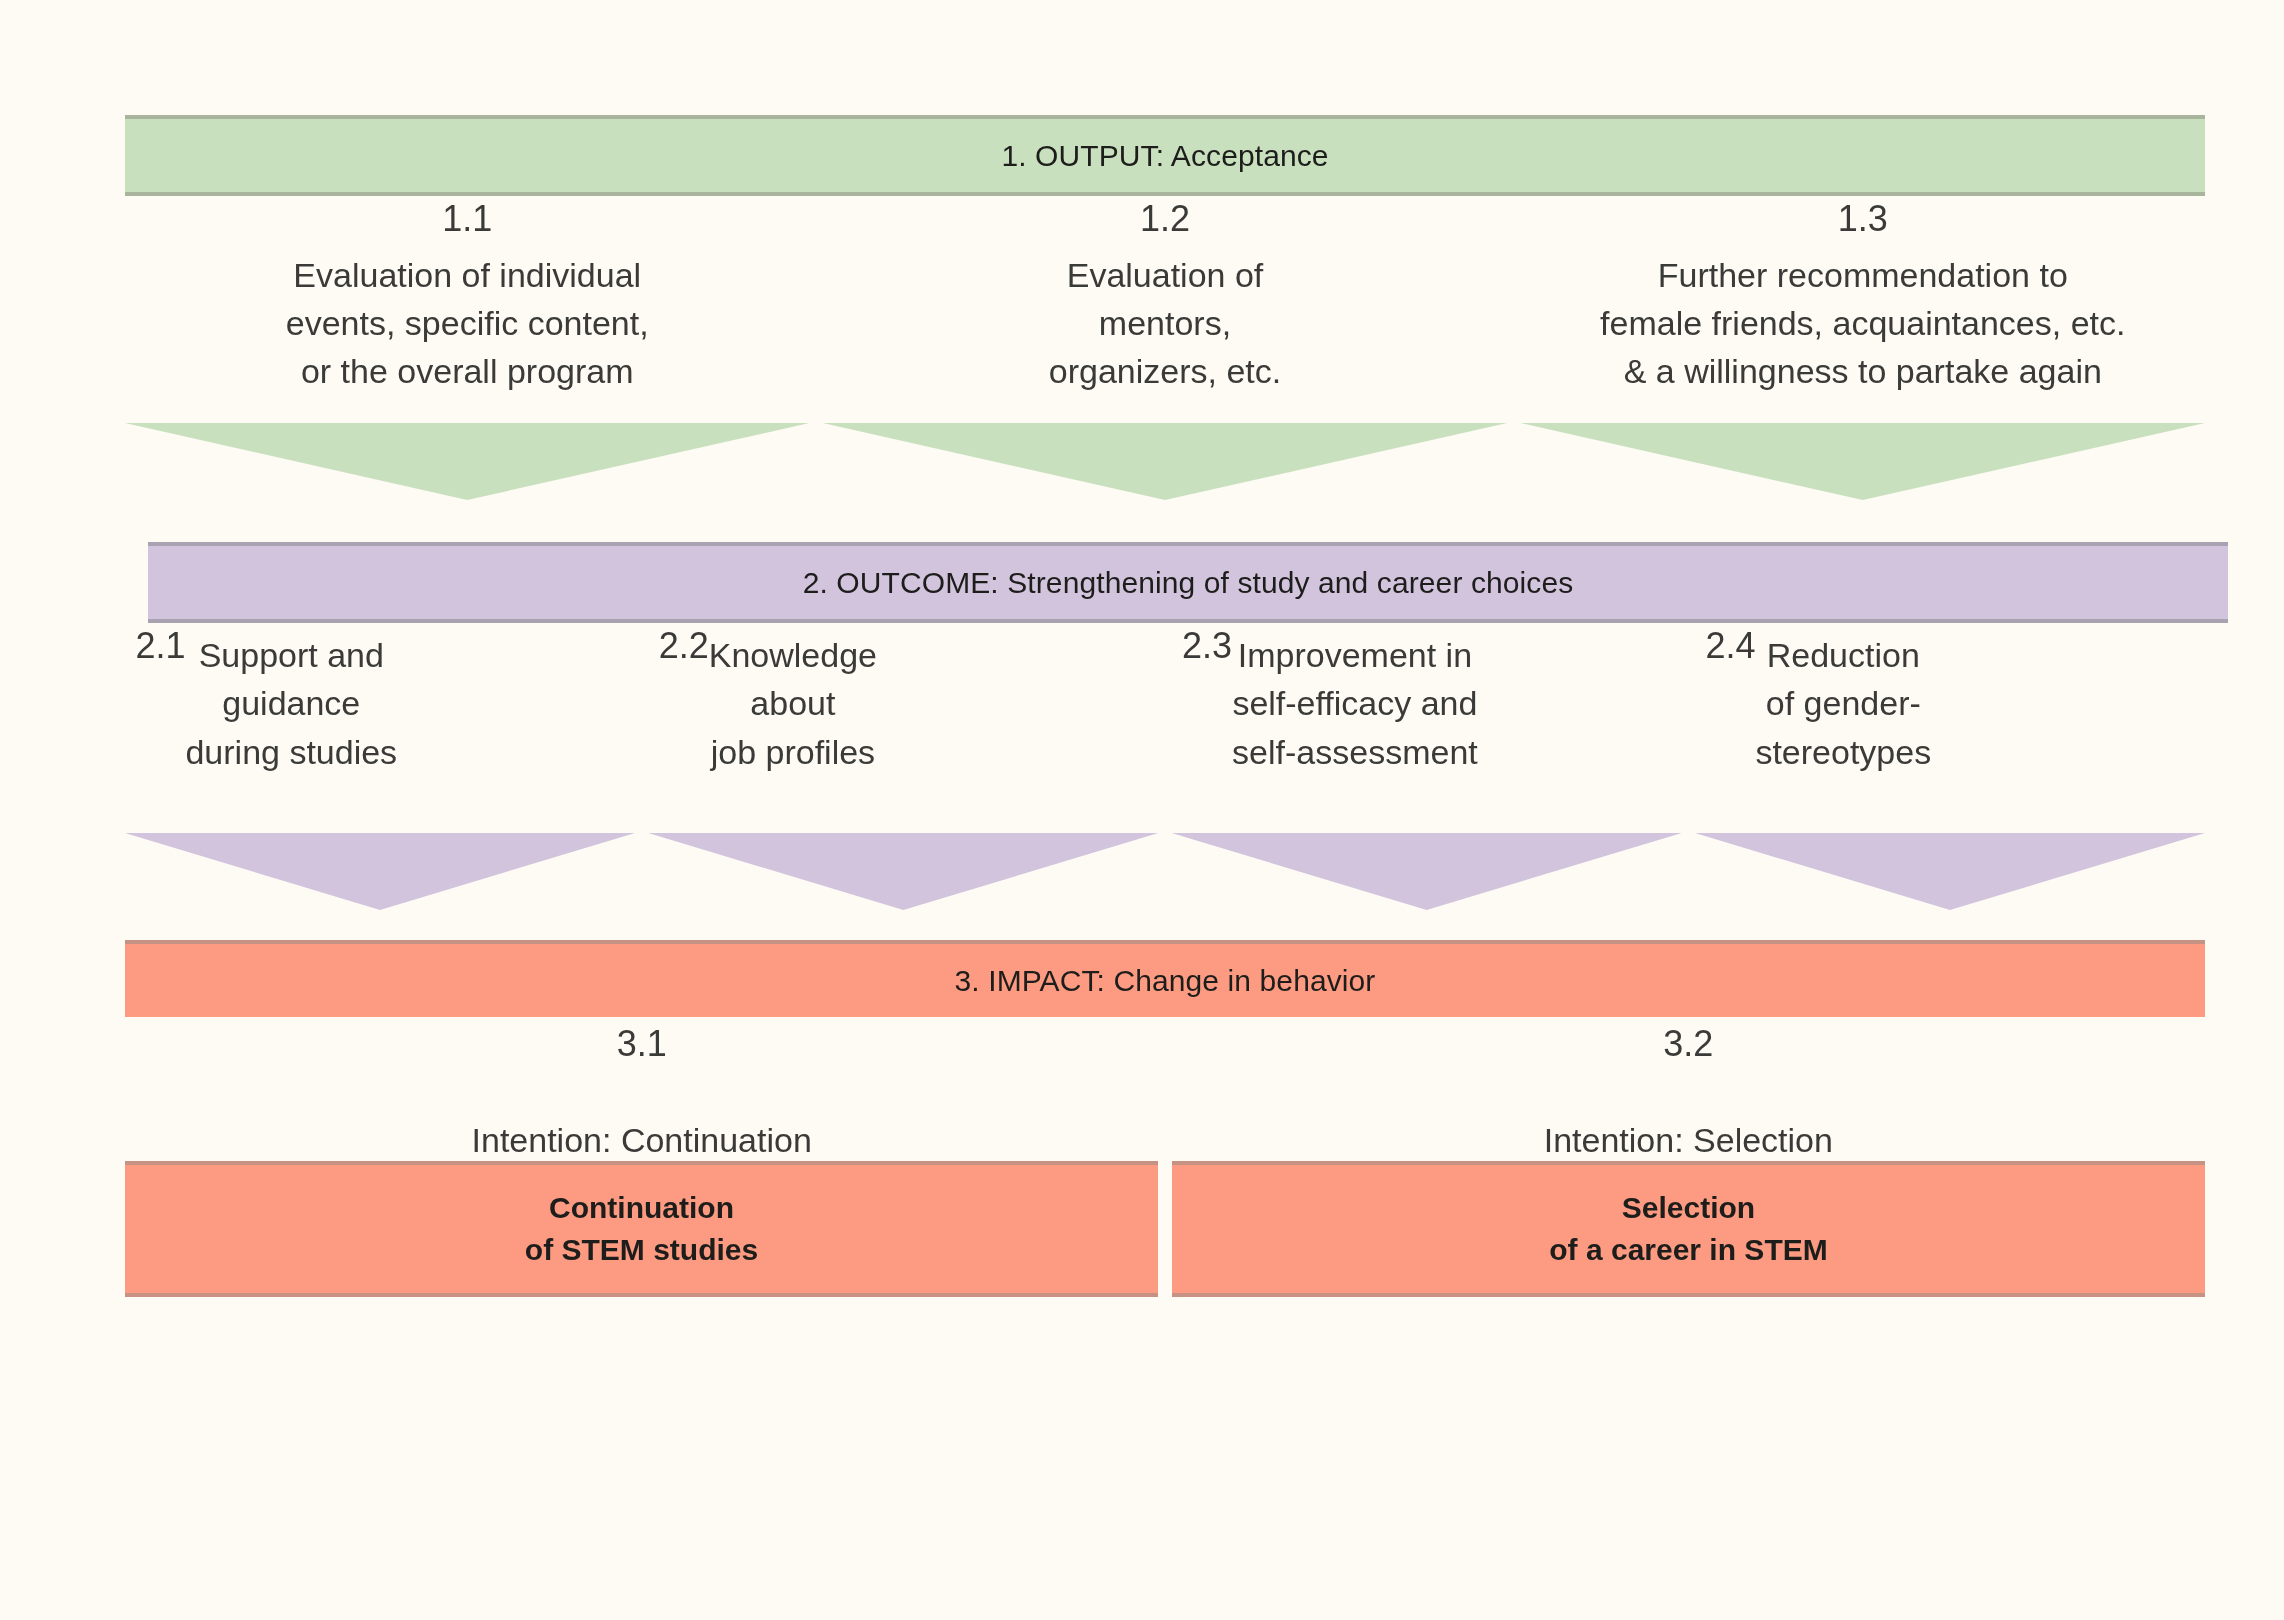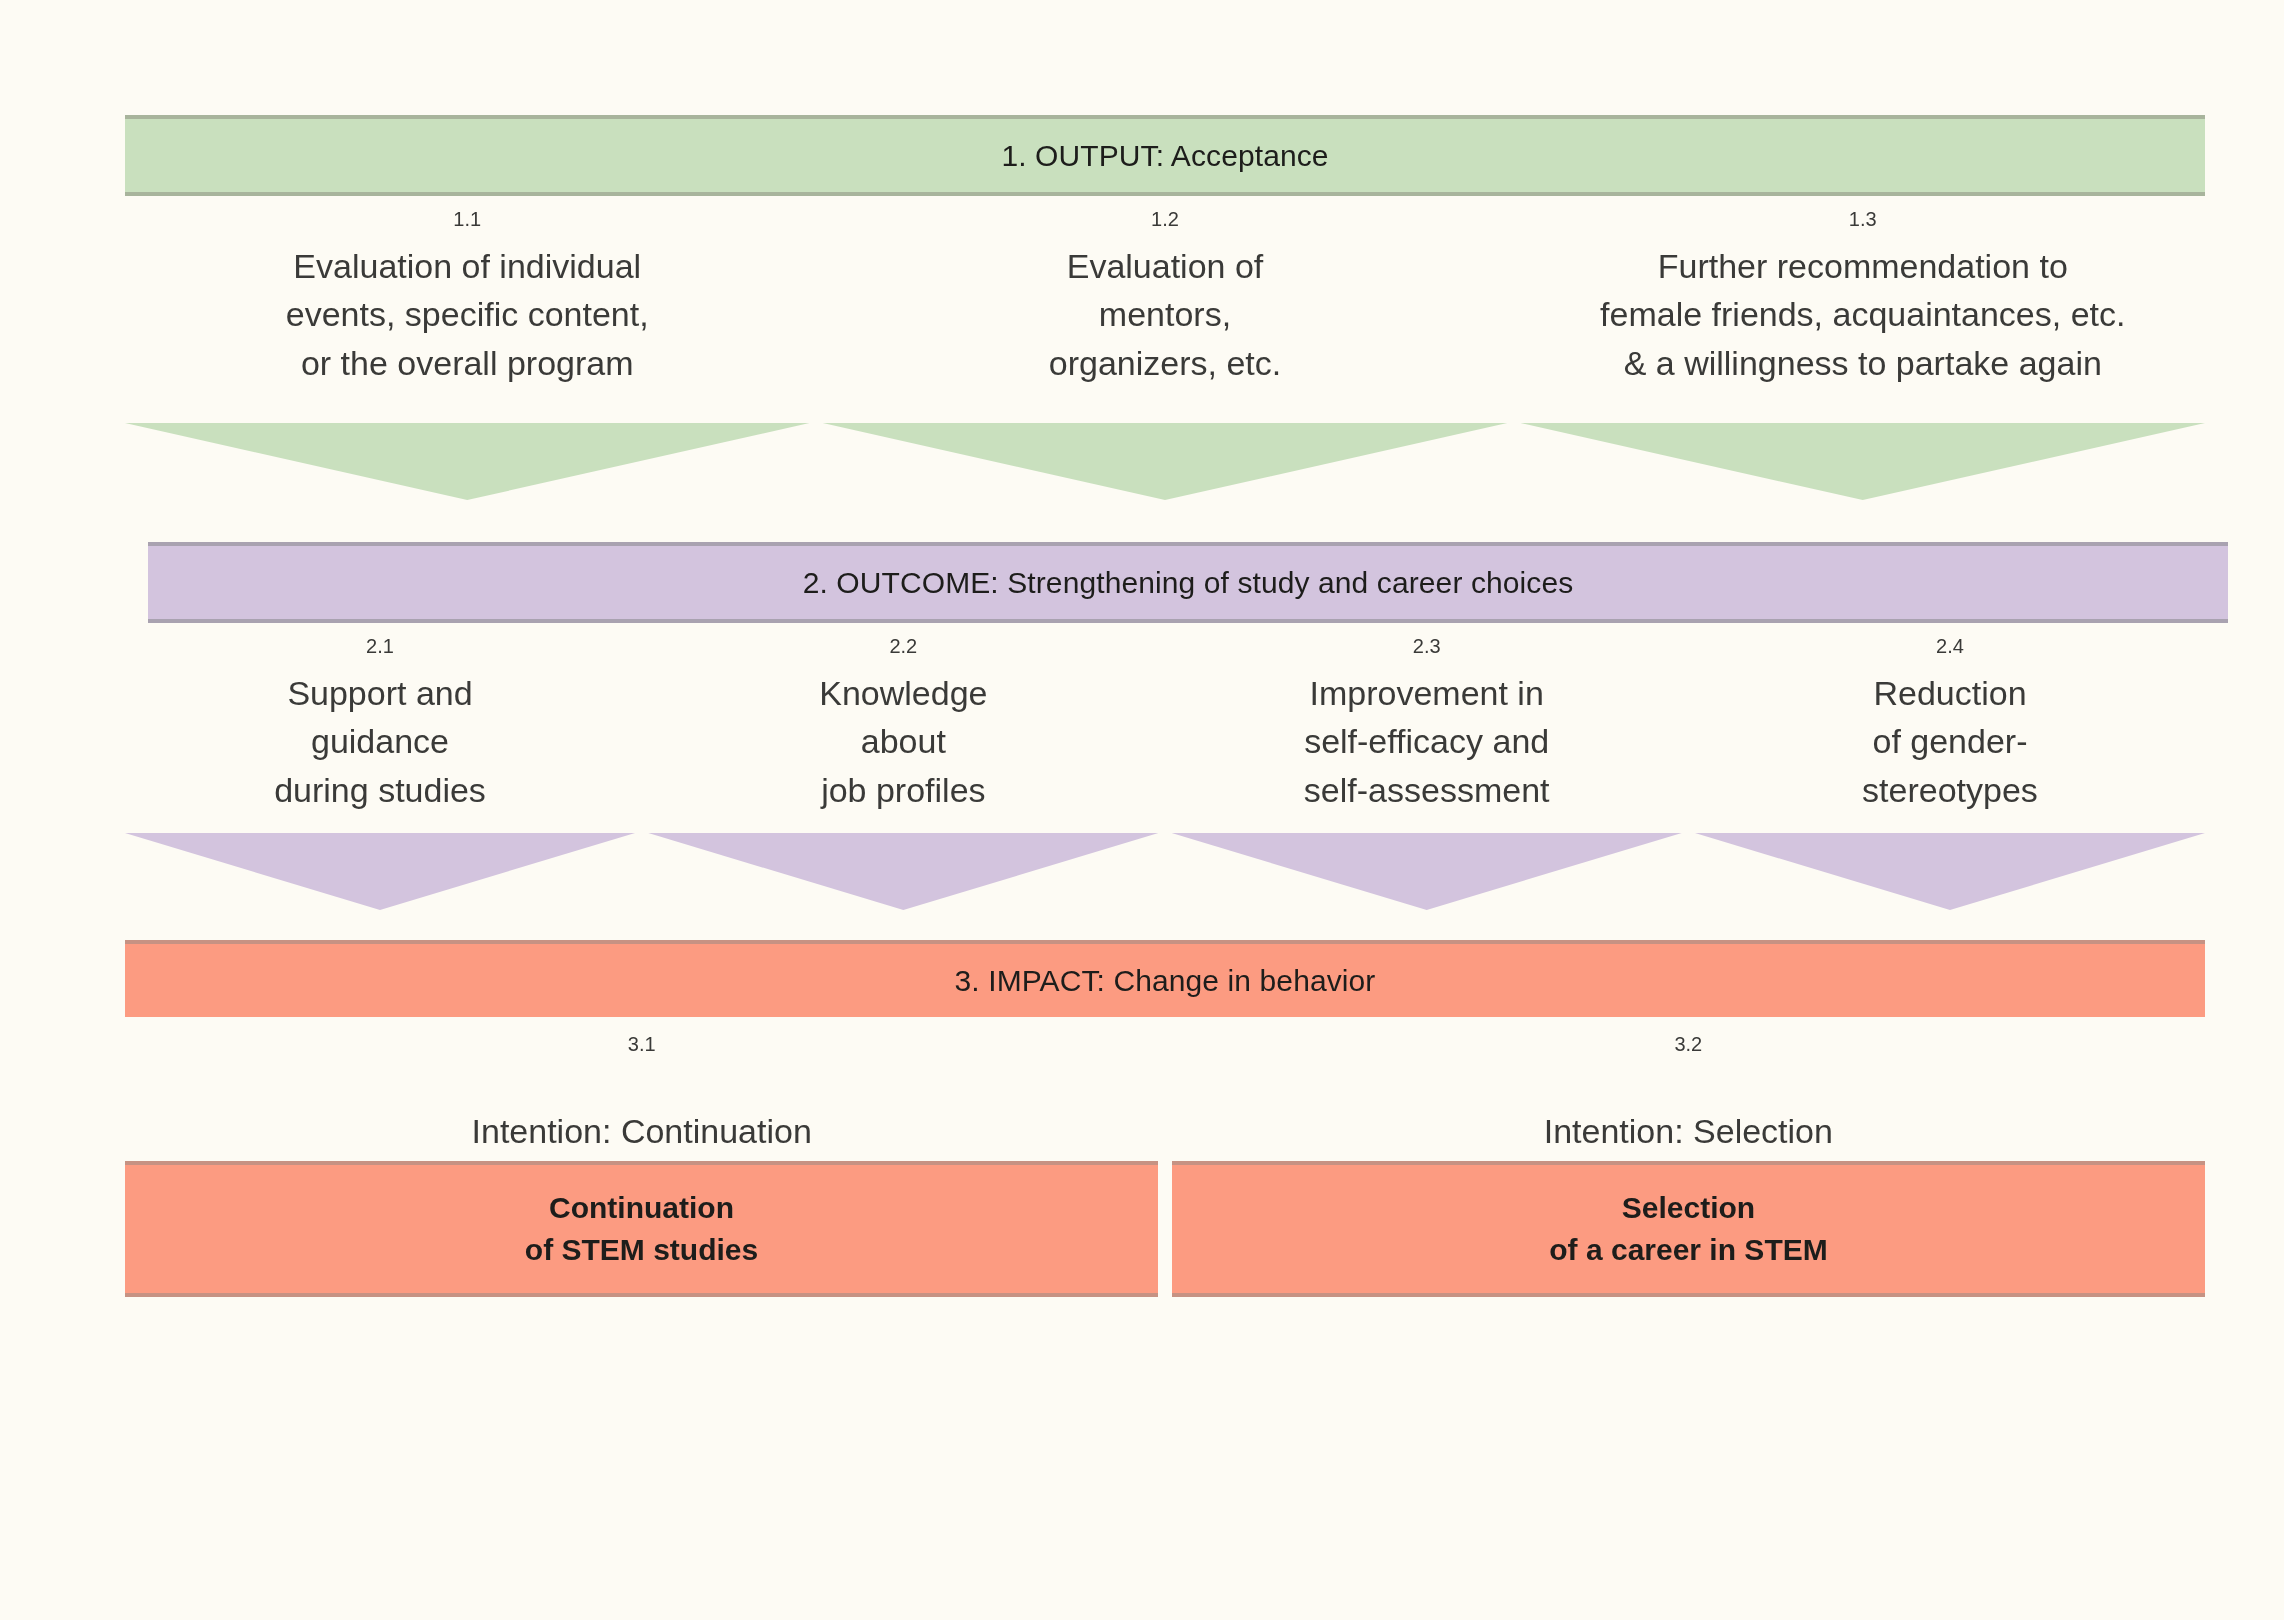--- a/index.html
+++ b/index.html
@@ -68,43 +68,43 @@
   .col {
     flex: 1 1 0;
     box-sizing: border-box;
     text-align: center;
     padding: 0 10.4px;
     position: relative;
   }
   .col + .col { margin-left: 13.3px; }
 
   .col-num {
-    font-size: 20px;
+    font-size: 36px;
     color: #3a3a38;
     font-weight: normal;
     line-height: 1.1;
-    padding-top: 16px;
+    padding-top: 7px;
   }
   .col-body {
     font-size: 34px;
     color: #3a3a38;
     line-height: 1.42;
     padding-top: 12px;
     white-space: pre-line;
   }
   .col-rule {
     height: 3.7px;
     background: #D7D5CE;
     margin-top: 13.3px;
   }
   .col-rule.purple-rule { background: #C6BFC9; }
 
   .row1 .col { height: 178px; display: flex; flex-direction: column; }
   .row1 .col-rule { margin-top: auto; }
-  .row2 .col { height: 172px; display: flex; flex-direction: column; }
+  .row2 .col { height: 172px; display: flex; }
   .row2 .col-rule { margin-top: auto; }
   .row3 .col { height: 148px; display: flex; flex-direction: column; gap: 40px; }
 
   
   .tri-strip {
     display: flex;
     width: 100%;
     height: 77px;
   }
   .tri-cell {

